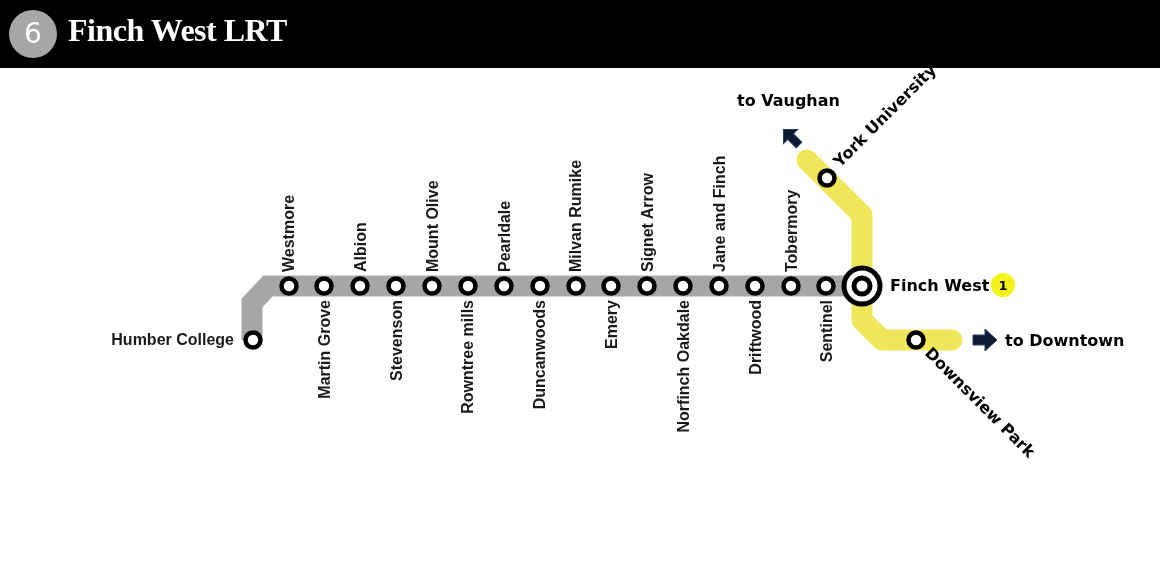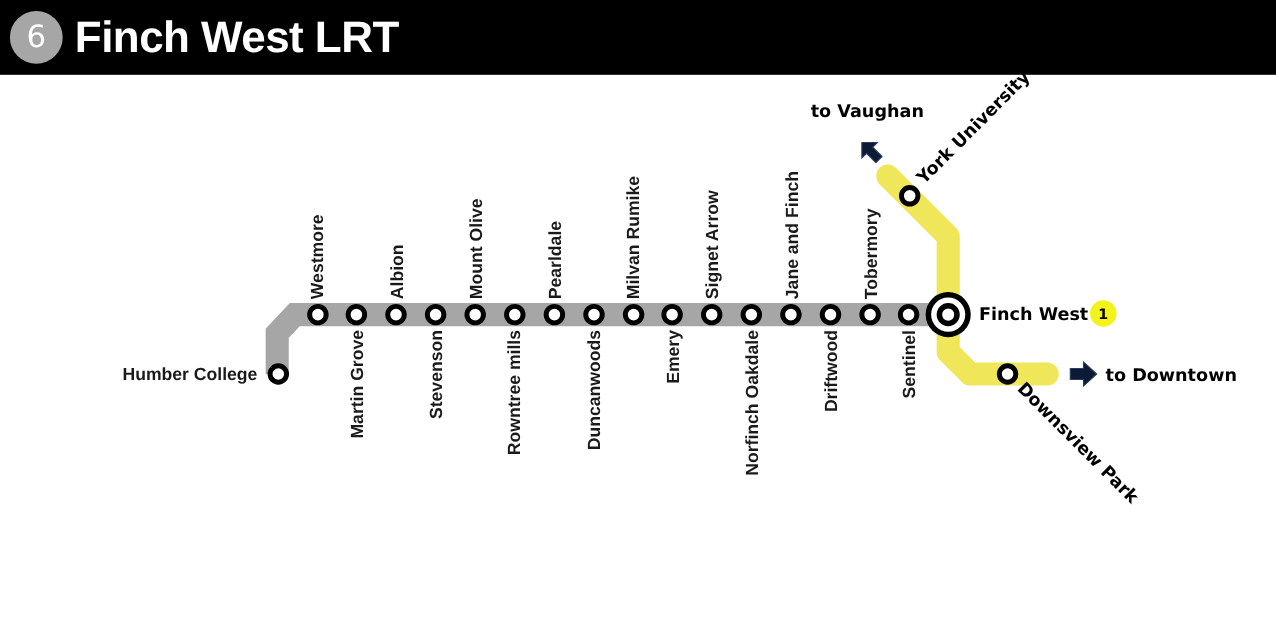--- a/index.html
+++ b/index.html
@@ -1,19 +1,19 @@
 <!DOCTYPE html>
 <html><head>
 <meta charset="utf-8">
 <style>
   html, body { margin:0; padding:0; }
   body { width:1160px; height:582px; background:#ffffff; position:relative; overflow:hidden; font-family:"Liberation Sans", sans-serif; }
   .header { position:absolute; left:0; top:0; width:1160px; height:68px; background:#000000; }
   .route-badge { position:absolute; left:9px; top:10px; width:48px; height:48px; border-radius:50%; background:#a6a6a6; color:#ffffff; font-family:"DejaVu Sans", sans-serif; font-size:28px; line-height:48px; text-align:center; }
-  .title { position:absolute; left:68px; top:12px; color:#ffffff; font-family:Liberation Sans, sans-serif; font-weight:bold; font-size:40px; letter-spacing:-0.5px; }
+  .title { position:absolute; left:68px; top:12px; color:#ffffff; font-family:Liberation Serif, serif; font-weight:bold; font-size:32px; letter-spacing:-0.5px; }
   svg.map { position:absolute; left:0; top:0; }
   .lbl { font-family:"Liberation Sans", sans-serif; font-weight:bold; font-size:16px; fill:#1a1a1a; }
   .lbl2 { font-family:"DejaVu Sans", sans-serif; font-weight:bold; font-size:16px; fill:#000; }
 </style>
 </head>
 <body>
 
 <div class="header">
   <div class="route-badge">6</div>
   <div class="title">Finch West LRT</div>

